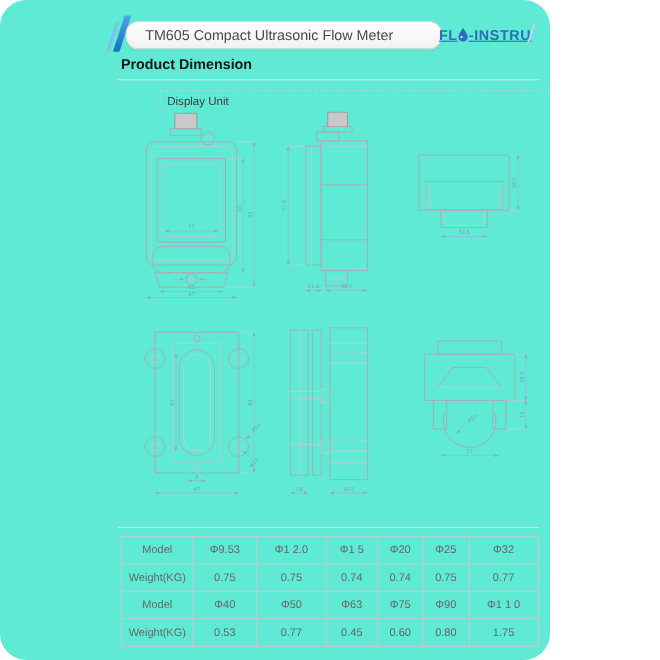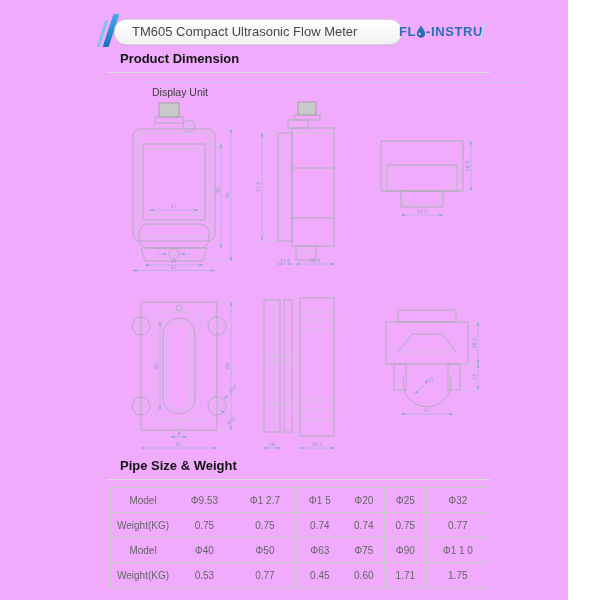--- a/index.html
+++ b/index.html
@@ -1,33 +1,33 @@
 <!DOCTYPE html>
 <html><head>
 <meta charset="utf-8">
 <style>
   html,body{margin:0;padding:0;background:#ffffff;}
-  #page{position:relative;width:568px;height:600px;background:#f0abfc;overflow:hidden;
-        font-family:"Liberation Sans",sans-serif;}
+  #page{position:relative;width:500px;height:600px;background:#5eead4;overflow:hidden;
+        font-family:"Liberation Sans",sans-serif;border-radius:24px;}
 
   
   .logo-slash{position:absolute;border-radius:1px;transform:skewX(-18deg);}
   .slash-thin{left:101px;top:20px;width:3px;height:27px;background:#7cc0ec;}
   .slash-thick{left:108px;top:14px;width:6px;height:33px;background:linear-gradient(#49a8e8,#1671c3);}
   .title-pill{position:absolute;left:114px;top:19px;width:286px;height:24px;
         border:1px solid #d6d6d6;border-radius:12px;
         background:linear-gradient(#ffffff,#f1f1f1);
         box-shadow:0 1px 1px rgba(0,0,0,0.06);}
   .title-text{position:absolute;left:17px;top:0;line-height:24px;font-size:13px;color:#474747;white-space:nowrap;}
   .brand{position:absolute;left:399px;top:24px;display:flex;align-items:center;
-        font-size:13px;font-weight:bold;letter-spacing:0.6px;color:#2d6db6;}
+        font-size:13px;font-weight:bold;letter-spacing:0.6px;color:#2d6db6;text-decoration:underline;}
   .brand-slash{position:absolute;left:482px;top:22px;width:2px;height:17px;background:#bcd7ee;transform:skewX(-18deg);}
 
   
-  .h-main{position:absolute;left:120px;font-size:13px;font-weight:bold;color:#151515;}
+  .h-main{position:absolute;left:110px;font-size:13px;font-weight:bold;color:#151515;}
   .rule{position:absolute;left:107px;width:383px;height:1px;background:#dcdcdc;}
   .dash-label{position:absolute;font-size:10.5px;color:#3c3c3c;margin-left:40px;}
   .display-unit-box{left:105px;top:82px;width:385px;height:19px;
         border-top:1px dashed #b7cde4;border-left:1px dashed #b7cde4;padding:3px 0 0 6px;box-sizing:border-box;}
   .pipe-clamp-box{left:105px;top:281px;width:385px;height:19px;text-align:right;
         border-top:1px dashed #b7cde4;border-right:1px dashed #b7cde4;padding:3px 9px 0 0;box-sizing:border-box;}
 
   
   .ol{fill:none;stroke:#a9adb3;stroke-width:0.9;}
   .ol2{fill:none;stroke:#c4c8cd;stroke-width:0.7;}
@@ -236,29 +236,28 @@
     <line class="ext" x1="86" y1="88" x2="106" y2="88"></line>
     <line class="dim" x1="104" y1="20" x2="104" y2="62" marker-start="url(#dimarrow)" marker-end="url(#dimarrow)"></line>
     <text class="dimt" x="102" y="41" text-anchor="middle" transform="rotate(-90 102 41)">38.5</text>
     <line class="dim" x1="104" y1="62" x2="104" y2="88" marker-start="url(#dimarrow)" marker-end="url(#dimarrow)"></line>
     <text class="dimt" x="102" y="75" text-anchor="middle" transform="rotate(-90 102 75)">13</text>
 
     <line class="dim" x1="27" y1="112" x2="79" y2="112" marker-start="url(#dimarrow)" marker-end="url(#dimarrow)"></line>
     <text class="dimt" x="53" y="110" text-anchor="middle">57</text>
   </svg>
 
-  <div class="h-main" style="top:458px">Pipe Size &amp; Weight</div>
   <div class="rule" style="top:479px"></div>
 
   <table class="spec">
     <tbody>
       <tr>
         <td class="c0">Model</td>
         <td>Φ9.53</td>
-        <td>Φ1 2.7</td>
+        <td>Φ1 2.0</td>
         <td>Φ1 5</td>
         <td>Φ20</td>
         <td>Φ25</td>
         <td>Φ32</td>
       </tr>
       <tr>
         <td class="c0">Weight(KG)</td>
         <td>0.75</td>
         <td>0.75</td>
         <td>0.74</td>
@@ -274,19 +273,19 @@
         <td>Φ75</td>
         <td>Φ90</td>
         <td>Φ1 1 0</td>
       </tr>
       <tr>
         <td class="c0">Weight(KG)</td>
         <td>0.53</td>
         <td>0.77</td>
         <td>0.45</td>
         <td>0.60</td>
-        <td>1.71</td>
+        <td>0.80</td>
         <td>1.75</td>
       </tr>
     </tbody>
   </table>
 
 </div>
 
 </body></html>

